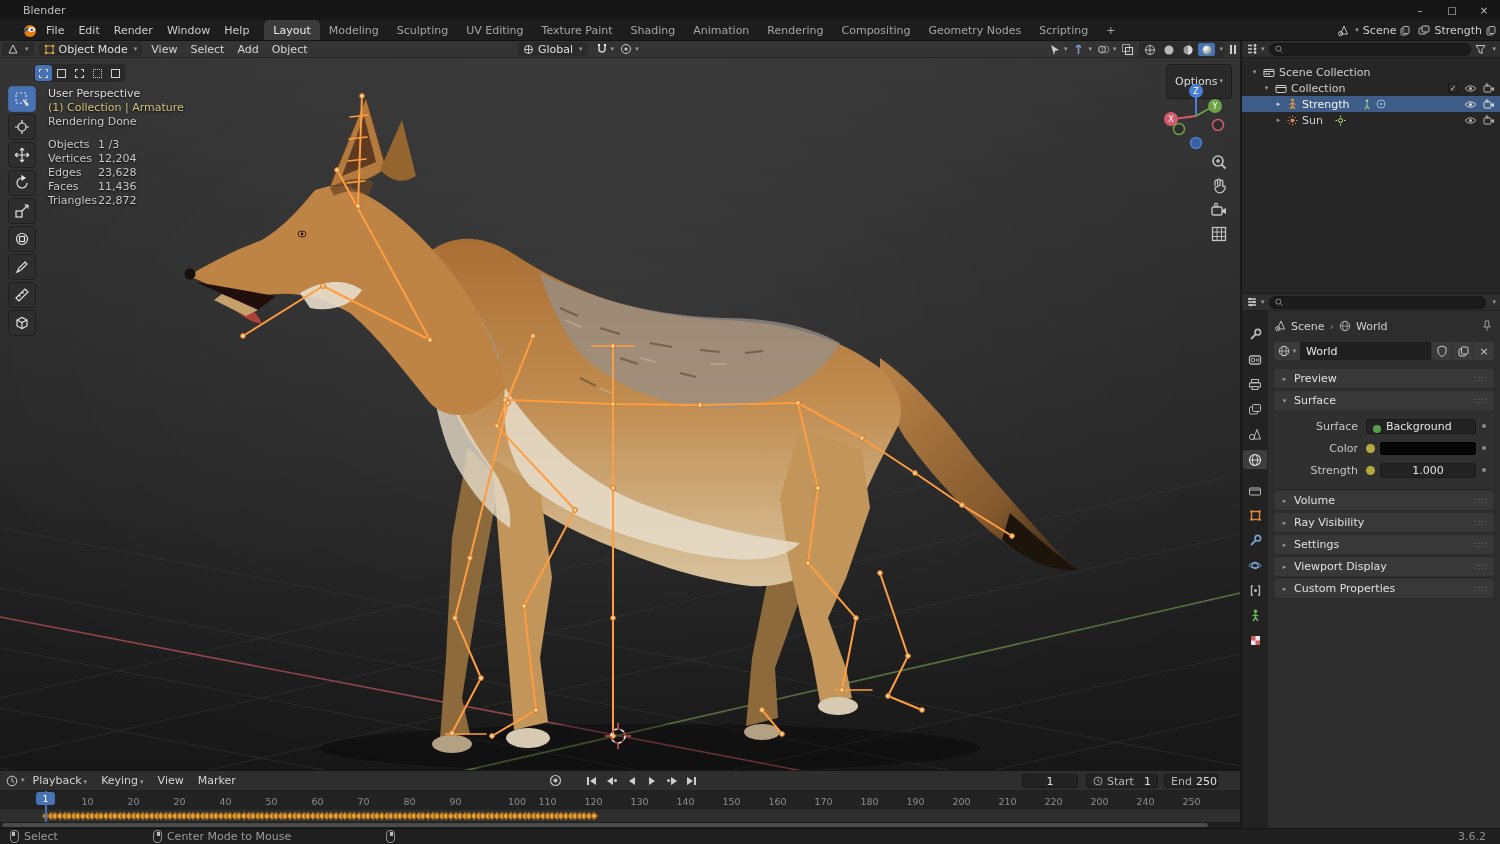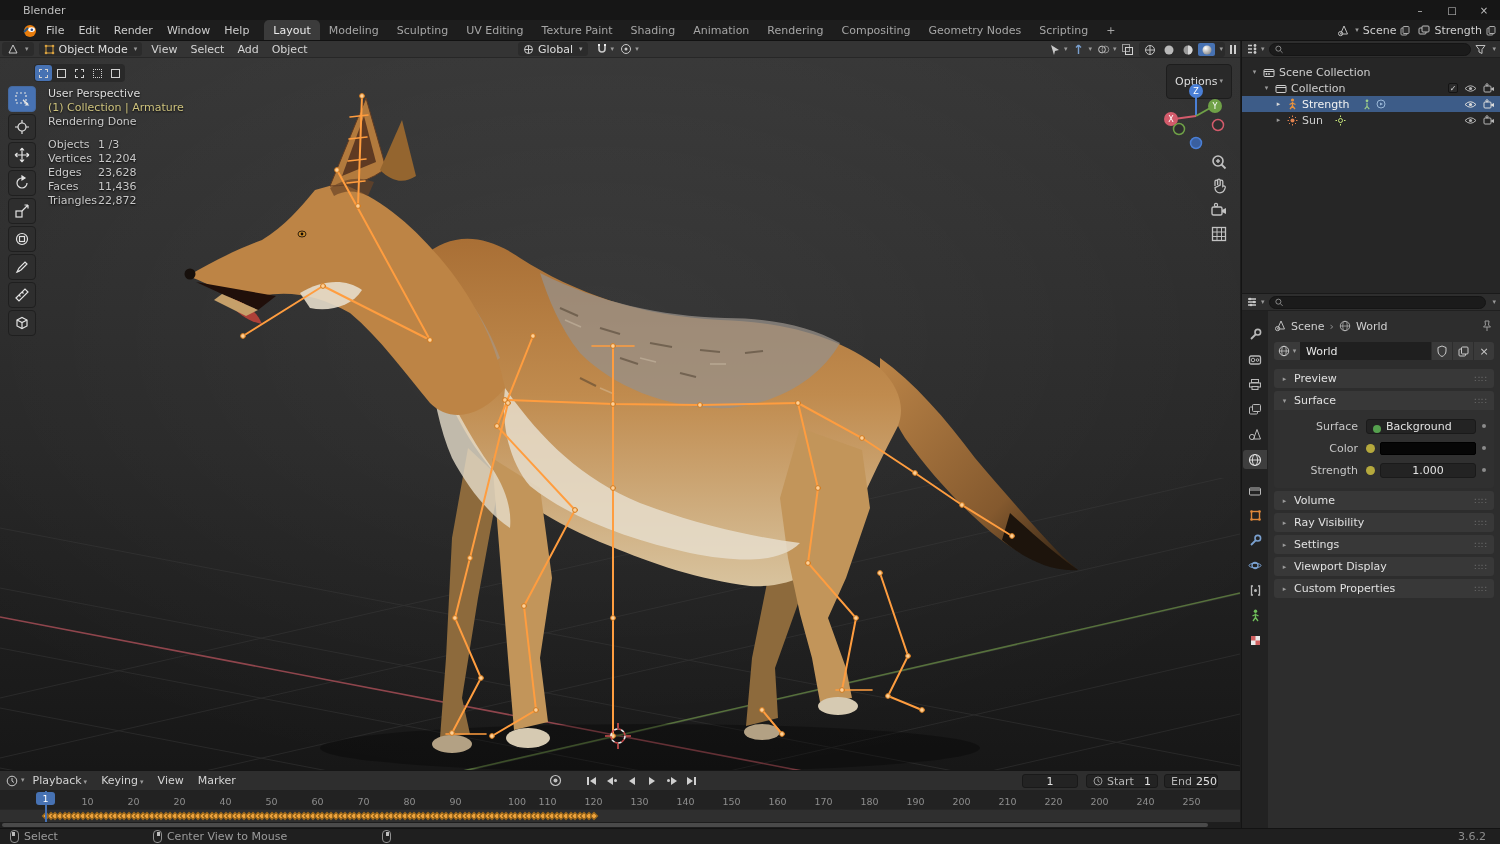--- a/index.html
+++ b/index.html
@@ -1152,21 +1152,21 @@
     <span class="sb-item" style="margin-left:10px">
       <span class="mouse">
           <i style="left:1px"></i>
         </span>
       <span>Select</span>
     </span>
     <span class="sb-item" style="margin-left:95px">
       <span class="mouse">
           <i style="left:3px"></i>
         </span>
-      <span>Center View to Mouse</span>
+      <span>Center Mode to Mouse</span>
     </span>
     <span class="sb-item" style="margin-left:95px">
       <span class="mouse">
           <i style="right:1px"></i>
         </span>
     </span>
     <span id="sb-version">3.6.2</span>
   </div>
 
 </div>

